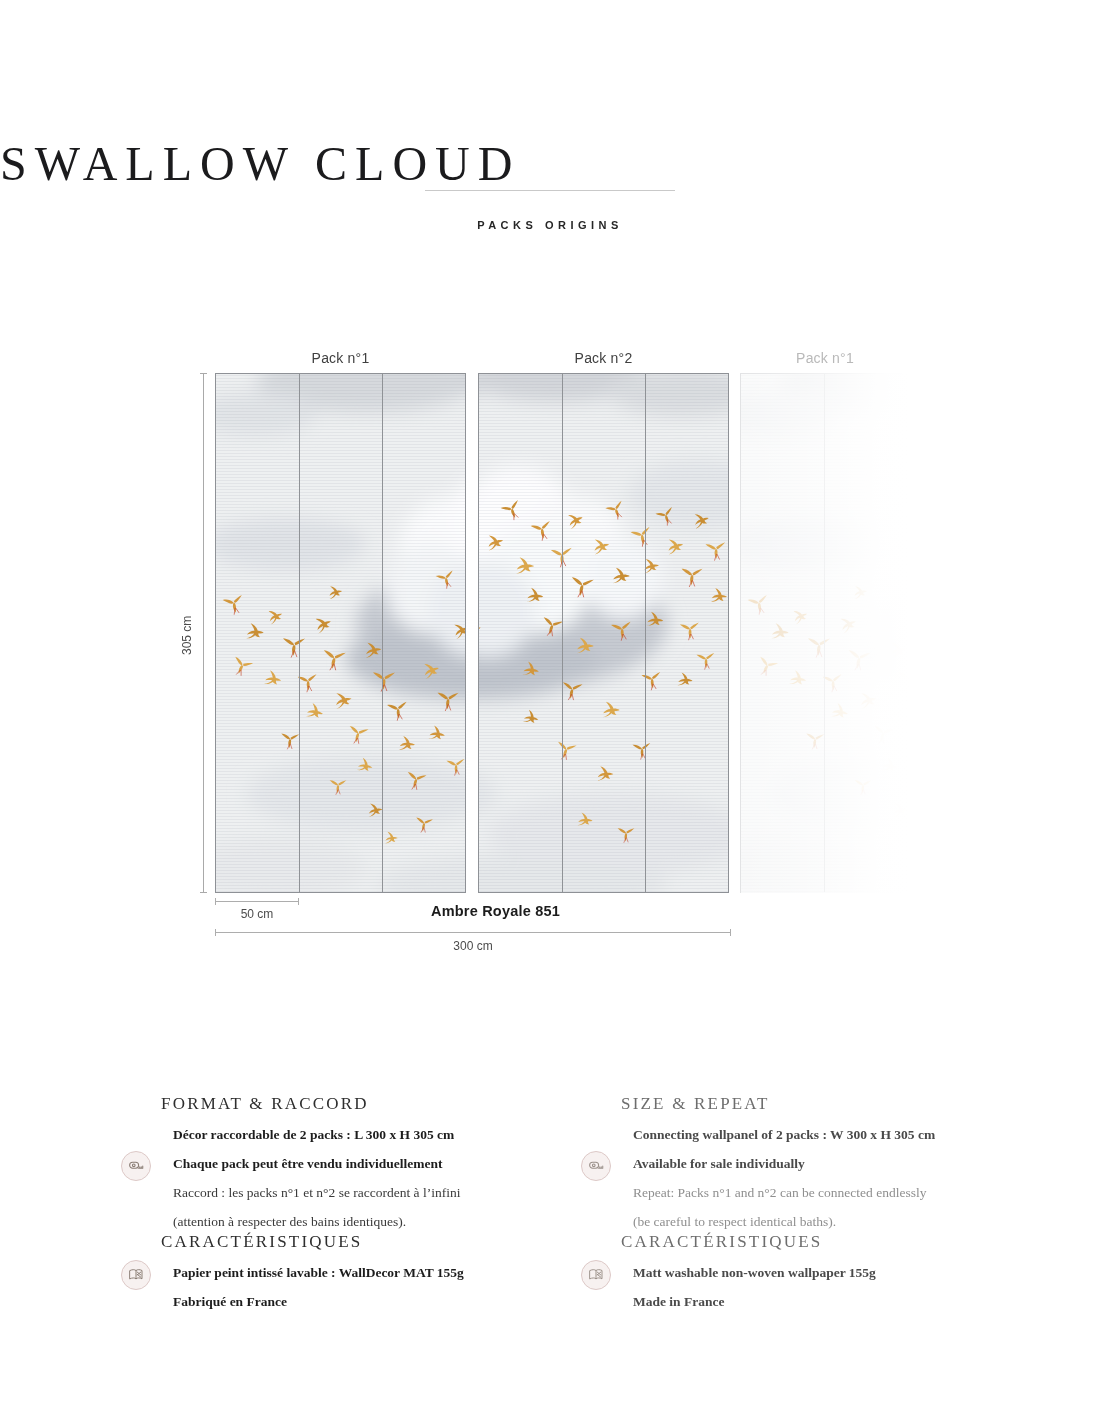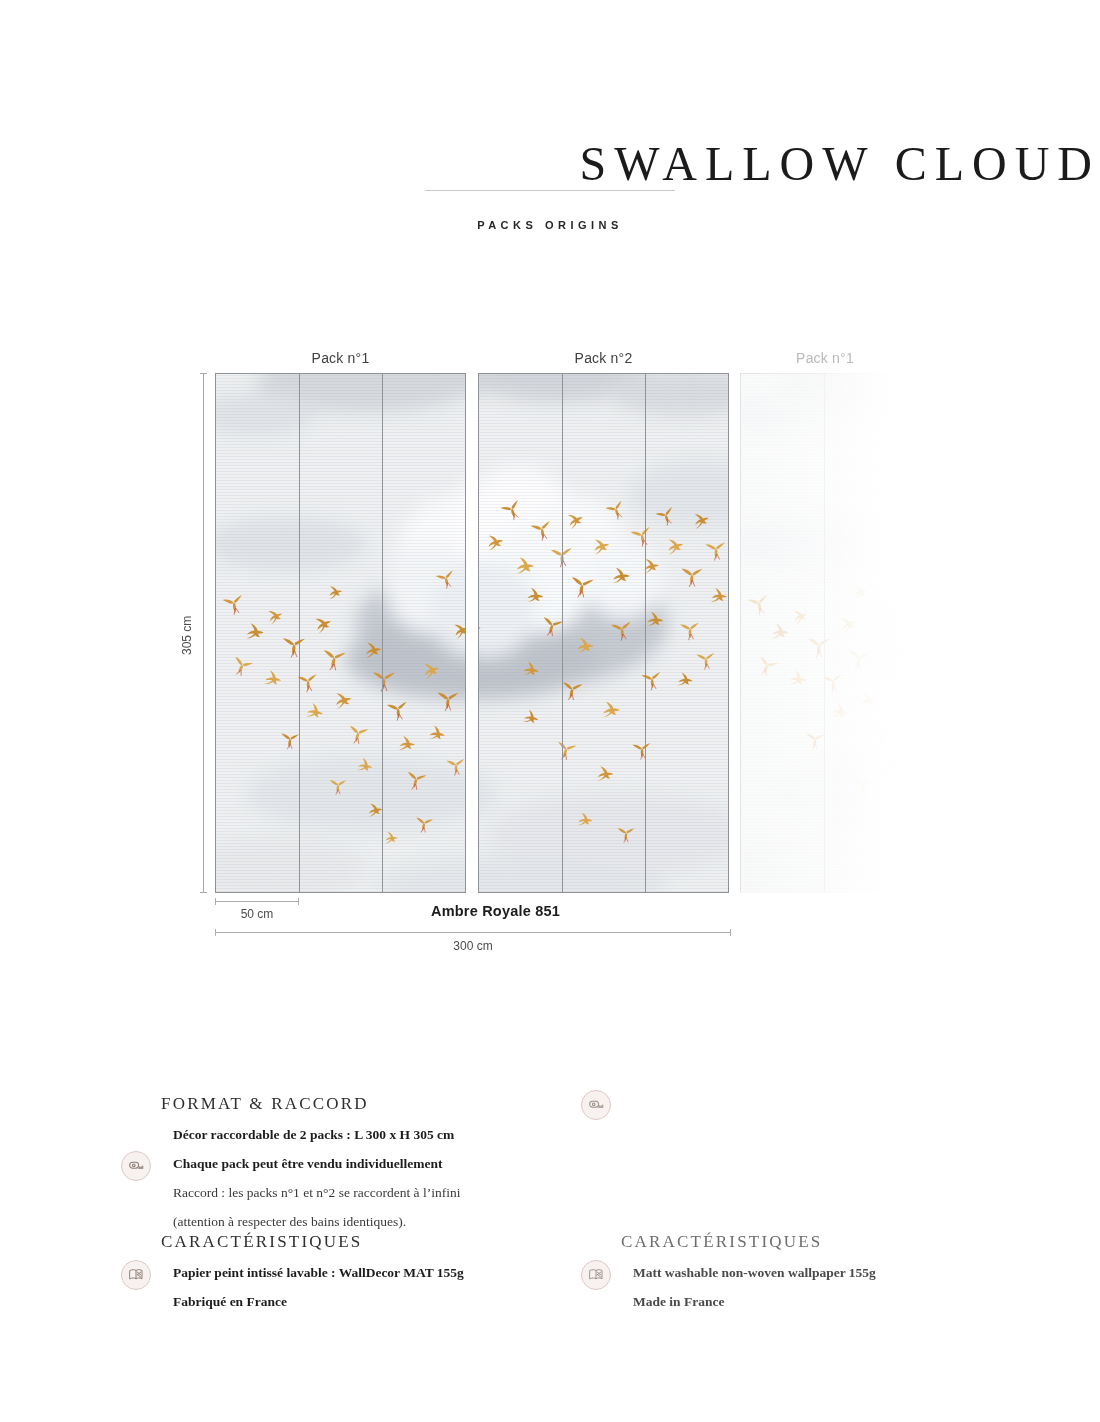--- a/index.html
+++ b/index.html
@@ -2,21 +2,21 @@
 <html><head>
 <meta charset="utf-8">
 <style>
   html,body{margin:0;padding:0;background:#ffffff;}
   .page{
     position:relative;width:1100px;height:1422px;background:#ffffff;overflow:hidden;
     font-family:"Liberation Sans", sans-serif;color:#222;
   }
   
   .title{
-    position:absolute;left:0;top:104px;width:1100px;text-align:right;
+    position:absolute;left:0;top:104px;width:1100px;text-align:left;
     font-family:"Liberation Serif","DejaVu Serif",serif;
     font-size:48px;font-weight:500;letter-spacing:8px;color:#1b1b1d;white-space:nowrap;
   }
   .title-divider{
     position:absolute;left:425px;top:190px;width:250px;height:1px;background:#c9c9c9;
   }
   .subtitle{
     position:absolute;left:0;top:219px;width:1100px;text-align:center;
     font-size:11px;font-weight:700;letter-spacing:4.5px;color:#262626;
   }
@@ -257,20 +257,27 @@
   </section>
 
   <section class="spec" style="left:581px;top:1090px;width:460px;">
     <div class="icon-circle">
       <svg width="18" height="18" viewBox="0 0 24 24" fill="none" stroke="#9b918a" stroke-width="1.4" stroke-linecap="round" stroke-linejoin="round">
         <rect x="3.5" y="7" width="12" height="8" rx="4"></rect>
           <circle cx="9" cy="11" r="1.8"></circle>
         <path d="M15.5 15 H21 M17 15 v-2 M19 15 v-2 M21 15 v-3"></path>
       </svg>
     </div>
+    <div class="spec-body gray">
+      <h2>SIZE &amp; REPEAT</h2>
+      <p class="b">Connecting wallpanel of 2 packs : W 300 x H 305 cm</p>
+      <p class="b">Available for sale individually</p>
+      <p class="lt">Repeat: Packs n°1 and n°2 can be connected endlessly</p>
+      <p class="lt">(be careful to respect identical baths).</p>
+    </div>
   </section>
 
   <section class="spec" style="left:121px;top:1228px;width:440px;">
     <div class="icon-circle">
       <svg width="18" height="18" viewBox="0 0 24 24" fill="none" stroke="#8a7d74" stroke-width="1.3" stroke-linecap="round" stroke-linejoin="round">
         <path d="M4 6 C7 4.5 10 4.5 12 6 C14 4.5 17 4.5 20 6 V17 C17 15.5 14 15.5 12 17 C10 15.5 7 15.5 4 17 Z"></path>
         <path d="M12 6 V17"></path>
         <path d="M13.5 8 L18.5 12 M13.5 11 L18.5 15 M18.5 8 L13.5 12"></path>
       </svg>
     </div>

